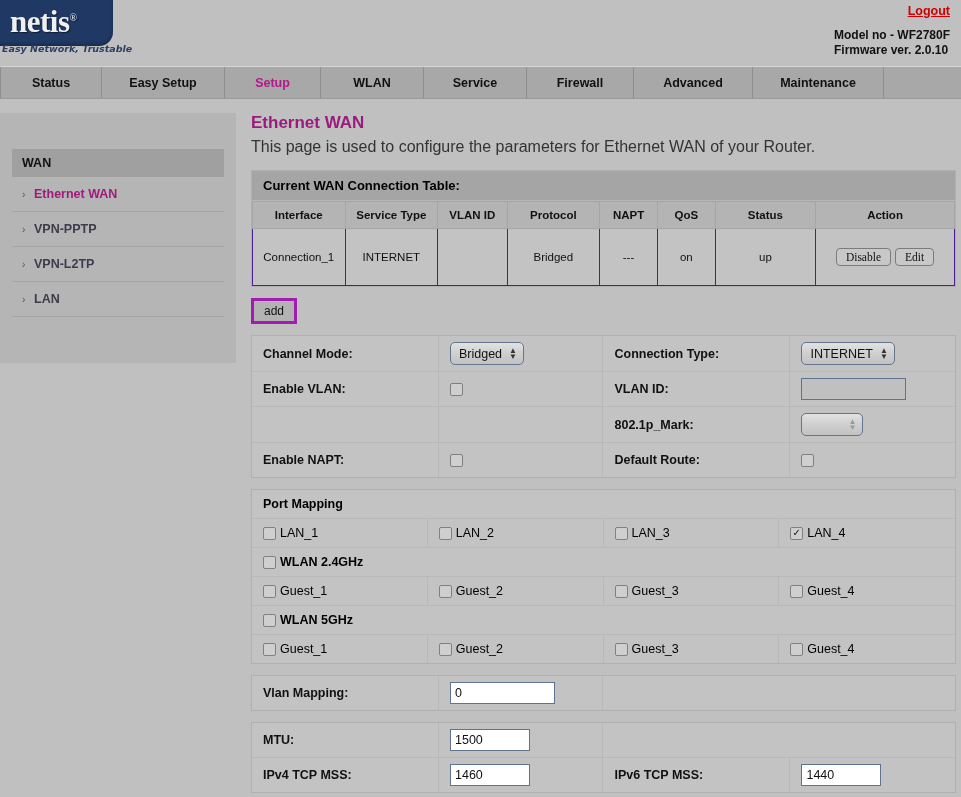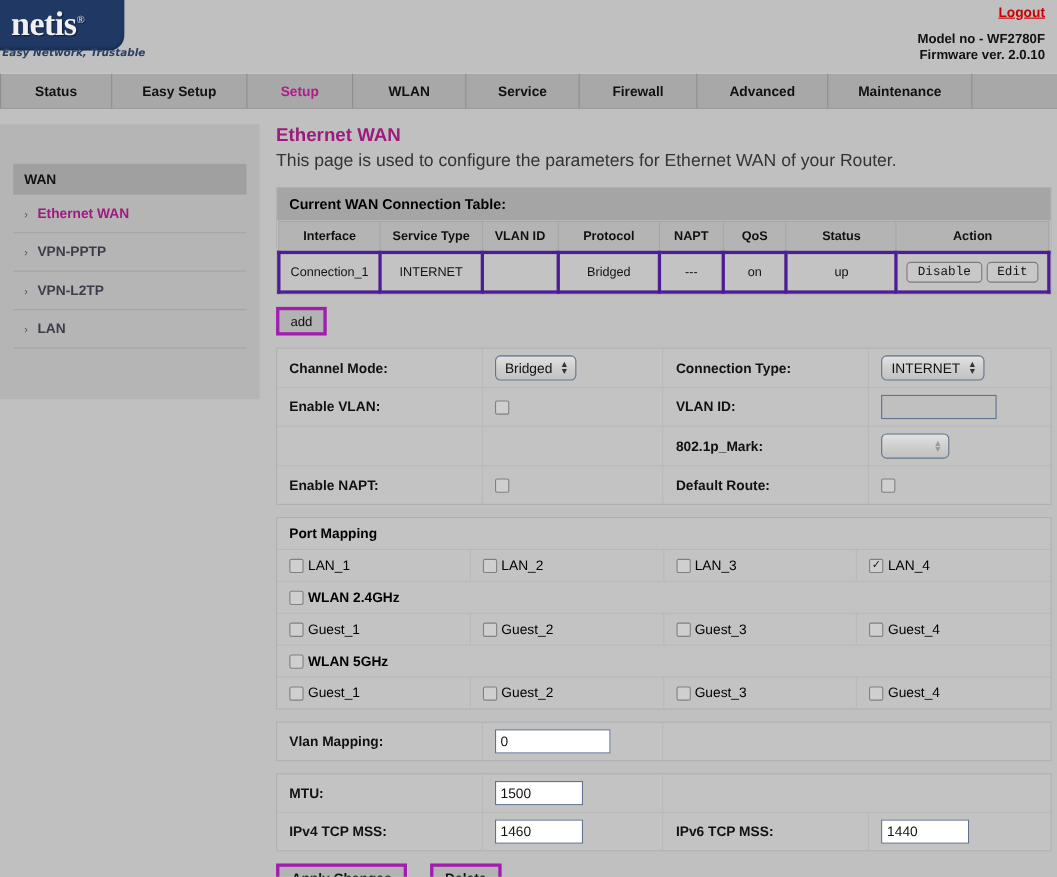--- a/index.html
+++ b/index.html
@@ -73,21 +73,21 @@
     color: #cc0000;
     font-size: 12.5px;
     font-weight: bold;
     text-decoration: underline;
     cursor: pointer;
   }
   .model-info {
     position: absolute;
     right: 11px;
     top: 28px;
-    text-align: right;
+    text-align: left;
     font-size: 12px;
     font-weight: bold;
     line-height: 15px;
     color: #111;
   }
 
   
   .navbar {
     display: flex;
     height: 31px;
@@ -195,27 +195,27 @@
   .wan-table th {
     background: #b4b4b4;
     font-size: 11.5px;
     font-weight: bold;
     padding: 7px 4px;
     border: 1px solid #a6a6a6;
     color: #111;
   }
   .wan-table td {
     font-size: 11.5px;
-    padding: 7px 4px;
-    border: 3px solid #4c1d95;
+    padding: 19px 4px;
+    border: 1px solid #4c1d95;
     text-align: center;
     color: #111;
   }
   .btn-sm {
-    font-family: Liberation Mono, monospace;
+    font-family: Liberation Serif, serif;
     font-size: 11.5px;
     padding: 2px 9px;
     background: #c8c8c8;
     border: 1px solid #7b7b7b;
     border-radius: 4px;
     color: #111;
     cursor: pointer;
     margin: 0 2px;
   }
 

